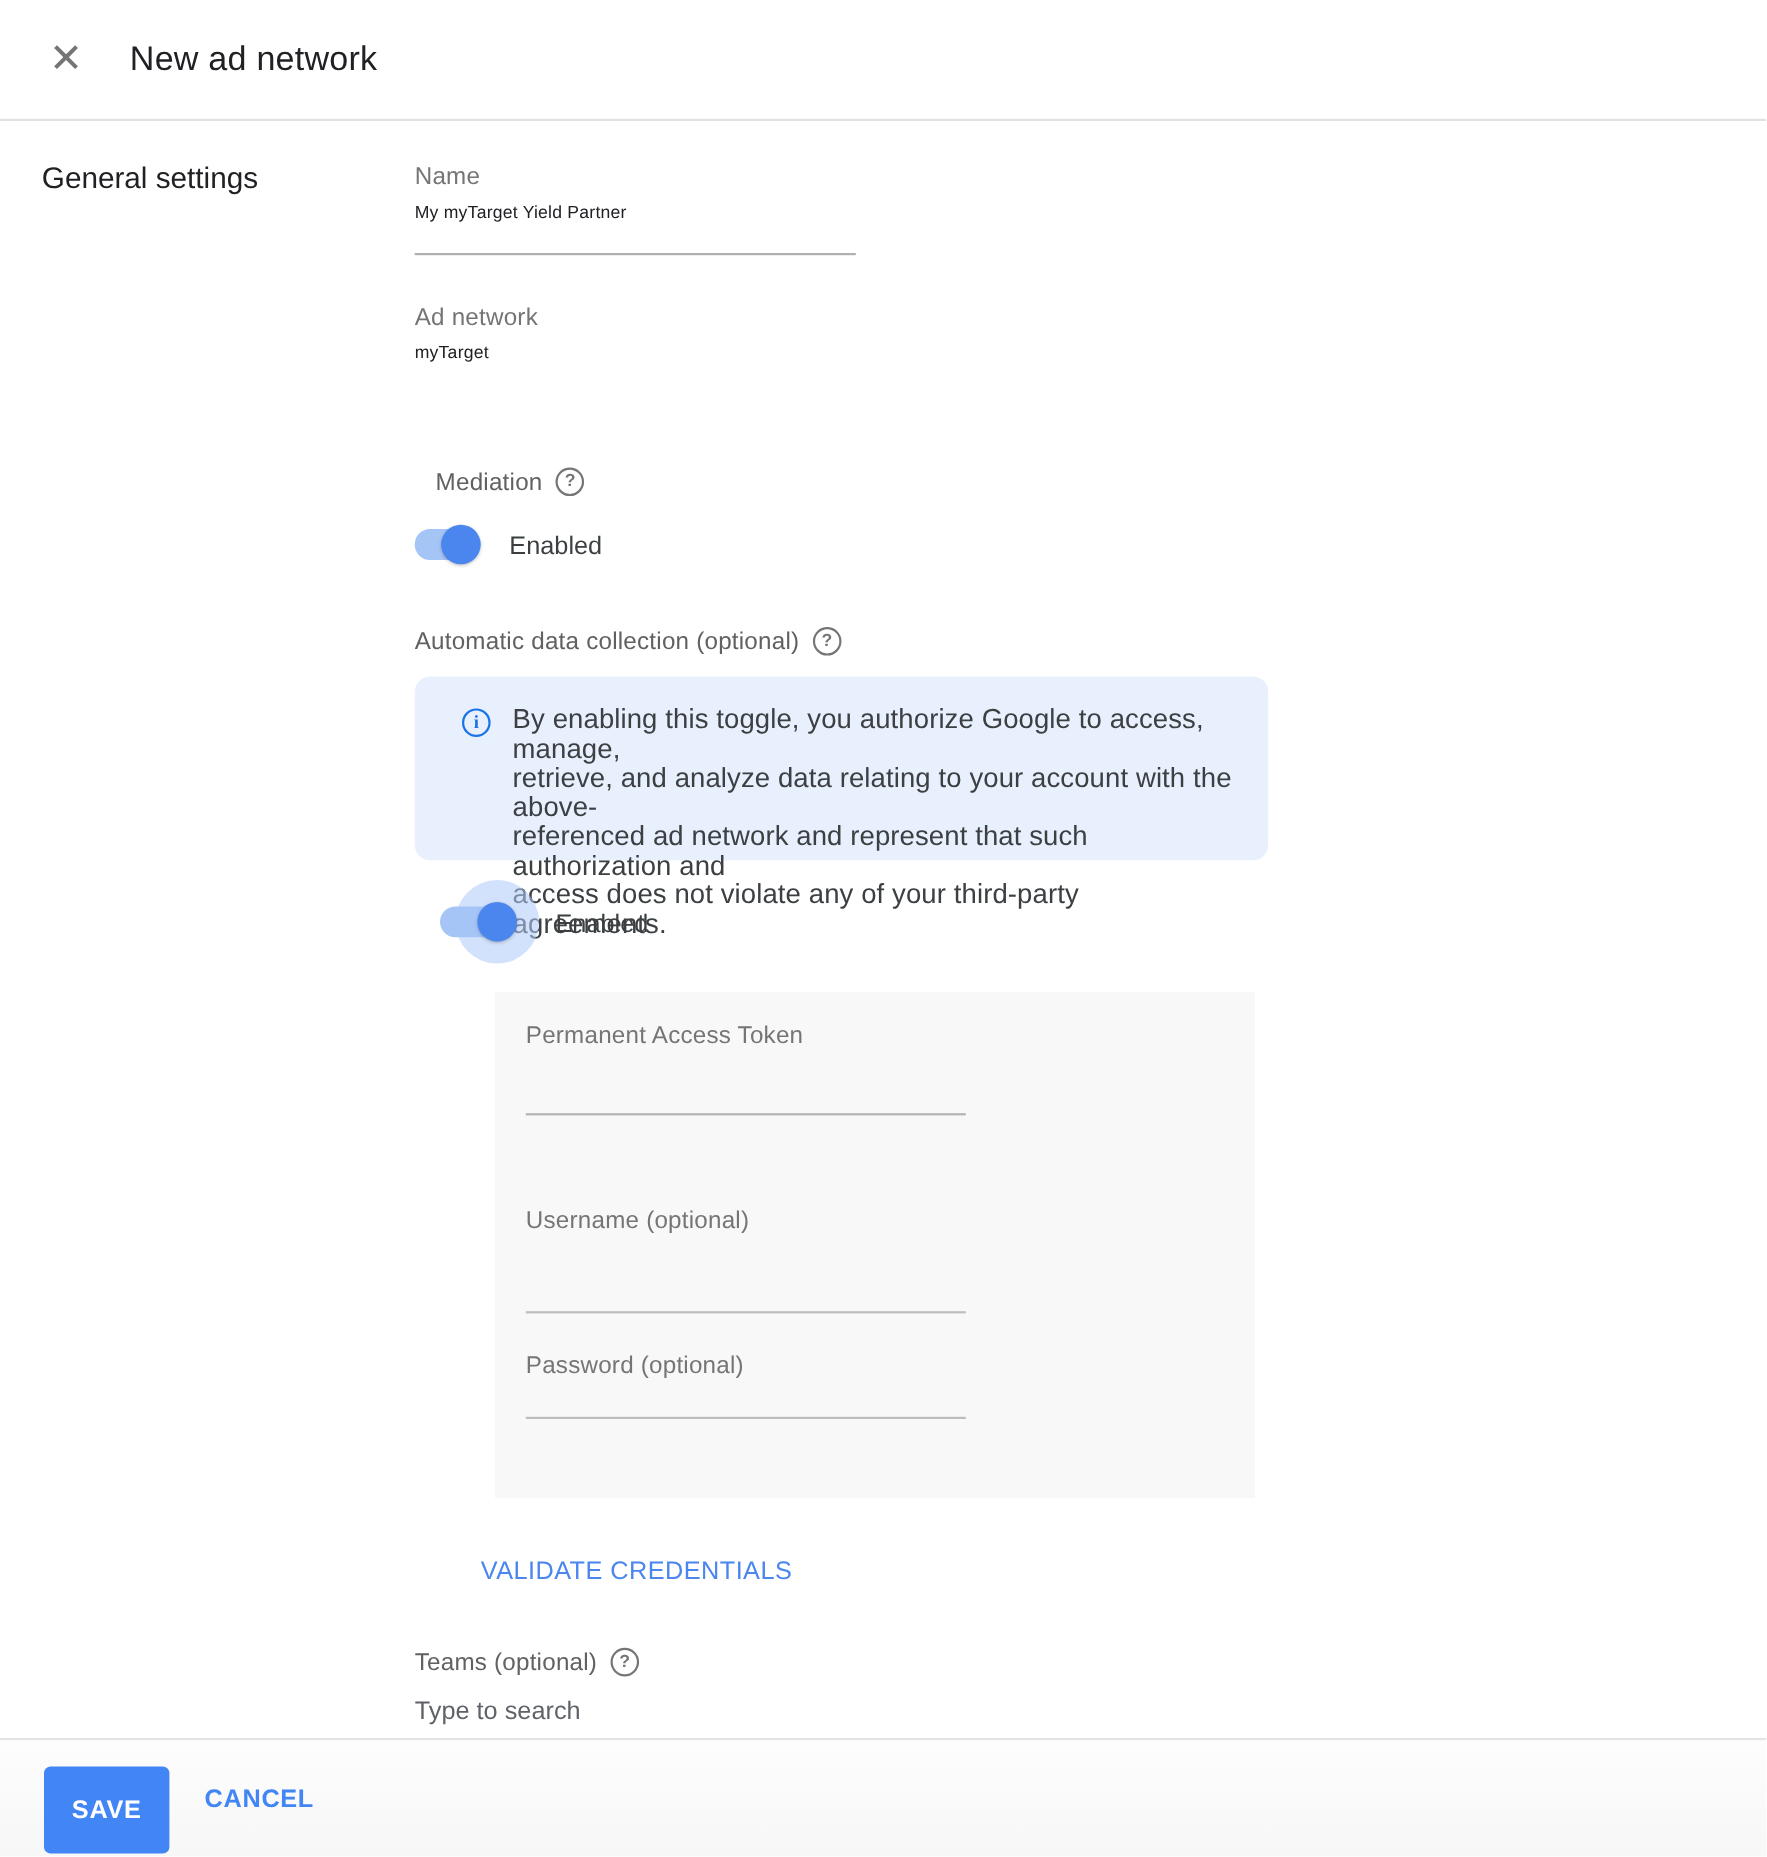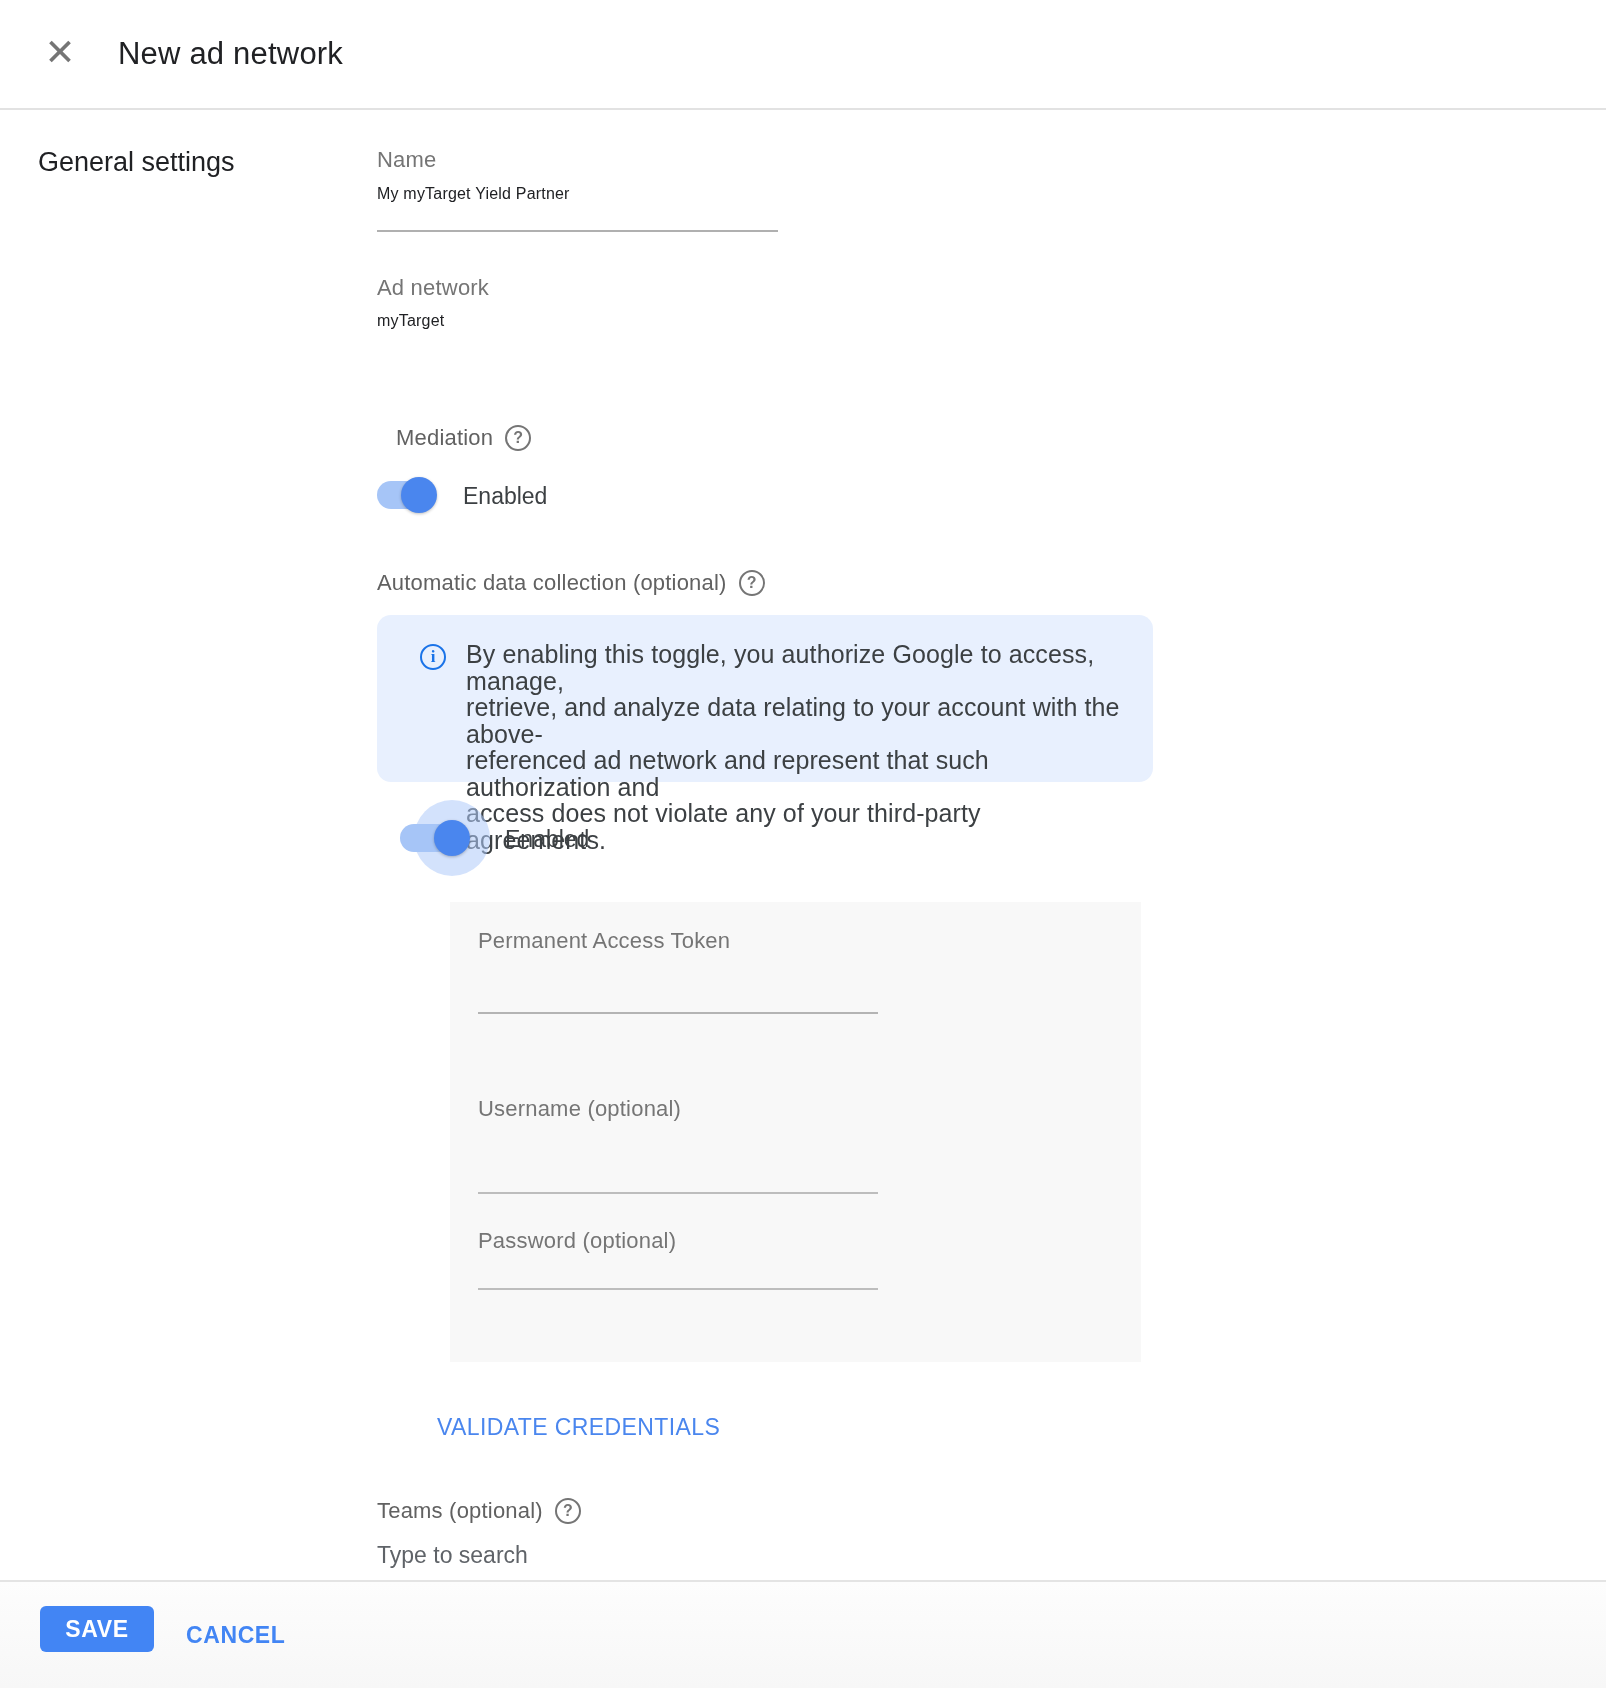--- a/index.html
+++ b/index.html
@@ -40,21 +40,21 @@
 
   
   .panel { position:absolute; left:450px; top:902px; width:691px; height:460px; background:#f8f8f8; }
 
   .validate { position:absolute; left:437px; top:1414px; font-size:23px; font-weight:400; color:#4a86ee; letter-spacing:0.4px; cursor:pointer; }
 
   .type-search { position:absolute; left:377px; top:1542px; font-size:23px; color:#5f6368; cursor:text; }
 
   
   .footer { position:absolute; left:0; top:1580px; width:1606px; height:108px; background:linear-gradient(#fdfdfd,#f7f7f7); border-top:2px solid #e4e4e4; }
-  .save-btn { position:absolute; left:40px; top:24px; width:114px; height:46px; background:#4285f4; border:none; border-radius:6px;
+  .save-btn { position:absolute; left:40px; top:24px; width:114px; height:79px; background:#4285f4; border:none; border-radius:6px;
               color:#fff; font-family:"Liberation Sans", sans-serif; font-size:23px; font-weight:700; letter-spacing:0.6px; cursor:pointer; }
   .cancel-btn { position:absolute; left:186px; top:40px; background:none; border:none; color:#4285f4;
                 font-family:"Liberation Sans", sans-serif; font-size:23px; font-weight:700; letter-spacing:0.6px; cursor:pointer; }
 </style>
 </head>
 <body>
 
 <div class="screen">
 
   <div class="header">

